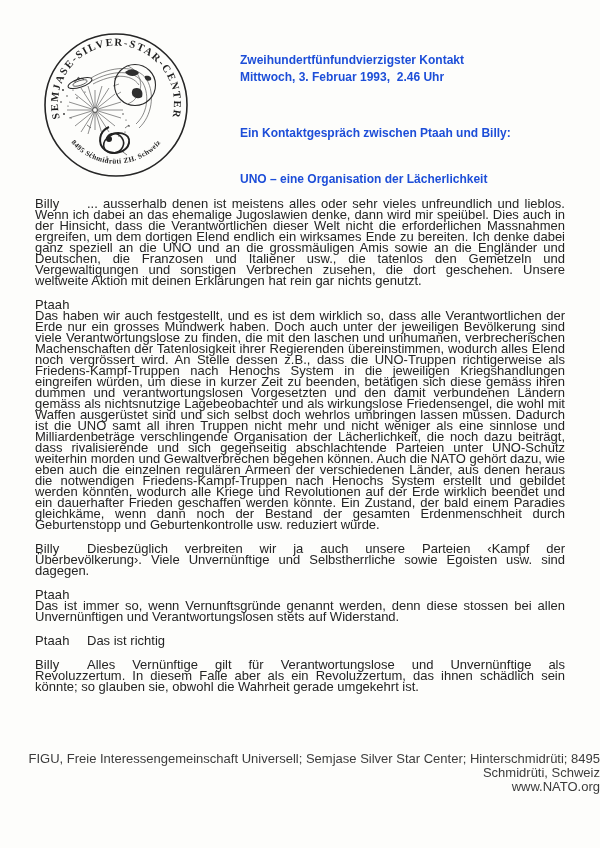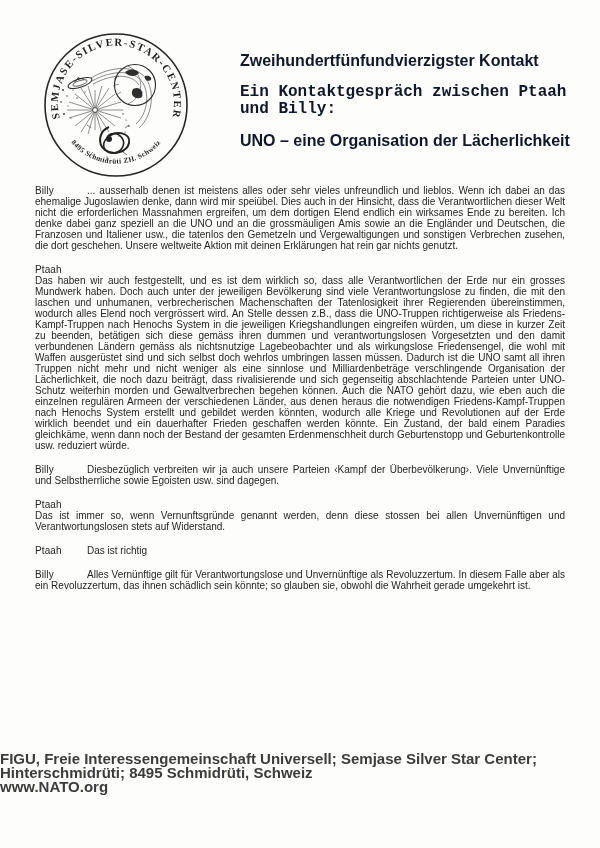--- a/index.html
+++ b/index.html
@@ -12,38 +12,38 @@
   }
   .page{
     position:relative;width:600px;height:848px;
     background:#fdfdfb;overflow:hidden;
   }
   
   .logo{position:absolute;left:33px;top:28px;width:164px;height:154px;}
   
   .header{
     position:absolute;left:240px;top:52px;width:330px;
-    font-weight:bold;font-size:16px;line-height:17px;color:#0f172a;
+    font-weight:bold;font-size:12px;line-height:17px;color:#1d4ed8;
   }
   .h-line{white-space:pre-wrap;}
-  .h-sub{margin-top:15px;white-space:pre-wrap;font-family:Liberation Mono, monospace;}
-  .h-title{margin-top:14px;white-space:pre-wrap;}
+  .h-sub{margin-top:39px;white-space:pre-wrap;}
+  .h-title{margin-top:29px;white-space:pre-wrap;}
   
   .body-text{
-    position:absolute;left:35px;top:185px;width:530px;
-    font-size:10px;line-height:11px;text-align:justify;color:#242424;
+    position:absolute;left:35px;top:198px;width:530px;
+    font-size:13px;line-height:11px;text-align:justify;color:#242424;
   }
   .para{margin:0 0 13px 0;}
   .speaker{letter-spacing:0.1px;}
   .speaker.tab{display:inline-block;min-width:52px;}
   .speaker.block{display:block;}
   
   .footer{
     position:absolute;left:0;top:752px;width:600px;
-    text-align:left;font-size:15px;line-height:14px;color:#3c3c3c;font-weight:bold;
+    text-align:right;font-size:13px;line-height:14px;color:#3c3c3c;
   }
 </style>
 </head>
 <body>
 
 <div class="page">
 
   <svg class="logo" viewBox="0 0 164 154" aria-hidden="true">
     <g fill="none" stroke="#262626">
       <circle cx="83" cy="77" r="71" stroke-width="1.6"></circle>
@@ -107,20 +107,21 @@
     <g stroke="#222" fill="none">
       <path d="M 74,110 c 9,-9 24,-5 22,5 c -2,9 -15,13 -24,7 c -8,-6 -6,-19 4,-23" stroke-width="2"></path>
       <path d="M 74,110 c -7,7 -2,16 7,15 c 8,-1 12,-9 8,-15 c -4,-6 -13,-6 -15,0" stroke-width="1.6"></path>
       <circle cx="76" cy="111" r="3" fill="#222" stroke="none"></circle>
       <path d="M 58,100 l -4,-3 M 92,100 l 4,-3 M 60,124 l -4,4 M 90,124 l 4,3 M 74,128 l 0,5" stroke-width="0.6"></path>
     </g>
   </svg>
 
   <header class="header">
     <div class="h-line">Zweihundertfünfundvierzigster Kontakt</div>
+    <div class="h-line">Mittwoch, 3. Februar 1993,  2.46 Uhr</div>
     <div class="h-sub">Ein Kontaktgespräch zwischen Ptaah und Billy:</div>
     <div class="h-title">UNO – eine Organisation der Lächerlichkeit</div>
   </header>
 
   <main class="body-text">
     <p class="para"><span class="speaker tab">Billy</span><span>... ausserhalb denen ist meistens alles oder sehr vieles unfreundlich und lieblos. Wenn ich dabei an das ehemalige Jugoslawien denke, dann wird mir speiübel. Dies auch in der Hinsicht, dass die Verantwortlichen dieser Welt nicht die erforderlichen Massnahmen ergreifen, um dem dortigen Elend endlich ein wirksames Ende zu bereiten. Ich denke dabei ganz speziell an die UNO und an die grossmäuligen Amis sowie an die Engländer und Deutschen, die Franzosen und Italiener usw., die tatenlos den Gemetzeln und Vergewaltigungen und sonstigen Verbrechen zusehen, die dort geschehen. Unsere weltweite Aktion mit deinen Erklärungen hat rein gar nichts genutzt.</span></p>
 
     <p class="para"><span class="speaker block">Ptaah</span><span>Das haben wir auch festgestellt, und es ist dem wirklich so, dass alle Verantwortlichen der Erde nur ein grosses Mundwerk haben. Doch auch unter der jeweiligen Bevölkerung sind viele Verantwortungslose zu finden, die mit den laschen und unhumanen, verbrecherischen Machenschaften der Tatenlosigkeit ihrer Regierenden übereinstimmen, wodurch alles Elend noch vergrössert wird. An Stelle dessen z.B., dass die UNO-Truppen richtigerweise als Friedens-Kampf-Truppen nach Henochs System in die jeweiligen Kriegshandlungen eingreifen würden, um diese in kurzer Zeit zu beenden, betätigen sich diese gemäss ihren dummen und verantwortungslosen Vorgesetzten und den damit verbundenen Ländern gemäss als nichtsnutzige Lagebeobachter und als wirkungslose Friedensengel, die wohl mit Waffen ausgerüstet sind und sich selbst doch wehrlos umbringen lassen müssen. Dadurch ist die UNO samt all ihren Truppen nicht mehr und nicht weniger als eine sinnlose und Milliardenbeträge verschlingende Organisation der Lächerlichkeit, die noch dazu beiträgt, dass rivalisierende und sich gegenseitig abschlachtende Parteien unter UNO-Schutz weiterhin morden und Gewaltverbrechen begehen können. Auch die NATO gehört dazu, wie eben auch die einzelnen regulären Armeen der verschiedenen Länder, aus denen heraus die notwendigen Friedens-Kampf-Truppen nach Henochs System erstellt und gebildet werden könnten, wodurch alle Kriege und Revolutionen auf der Erde wirklich beendet und ein dauerhafter Frieden geschaffen werden könnte. Ein Zustand, der bald einem Paradies gleichkäme, wenn dann noch der Bestand der gesamten Erdenmenschheit durch Geburtenstopp und Geburtenkontrolle usw. reduziert würde.</span></p>
 
     <p class="para"><span class="speaker tab">Billy</span><span>Diesbezüglich verbreiten wir ja auch unsere Parteien ‹Kampf der Überbevölkerung›. Viele Unvernünftige und Selbstherrliche sowie Egoisten usw. sind dagegen.</span></p>

